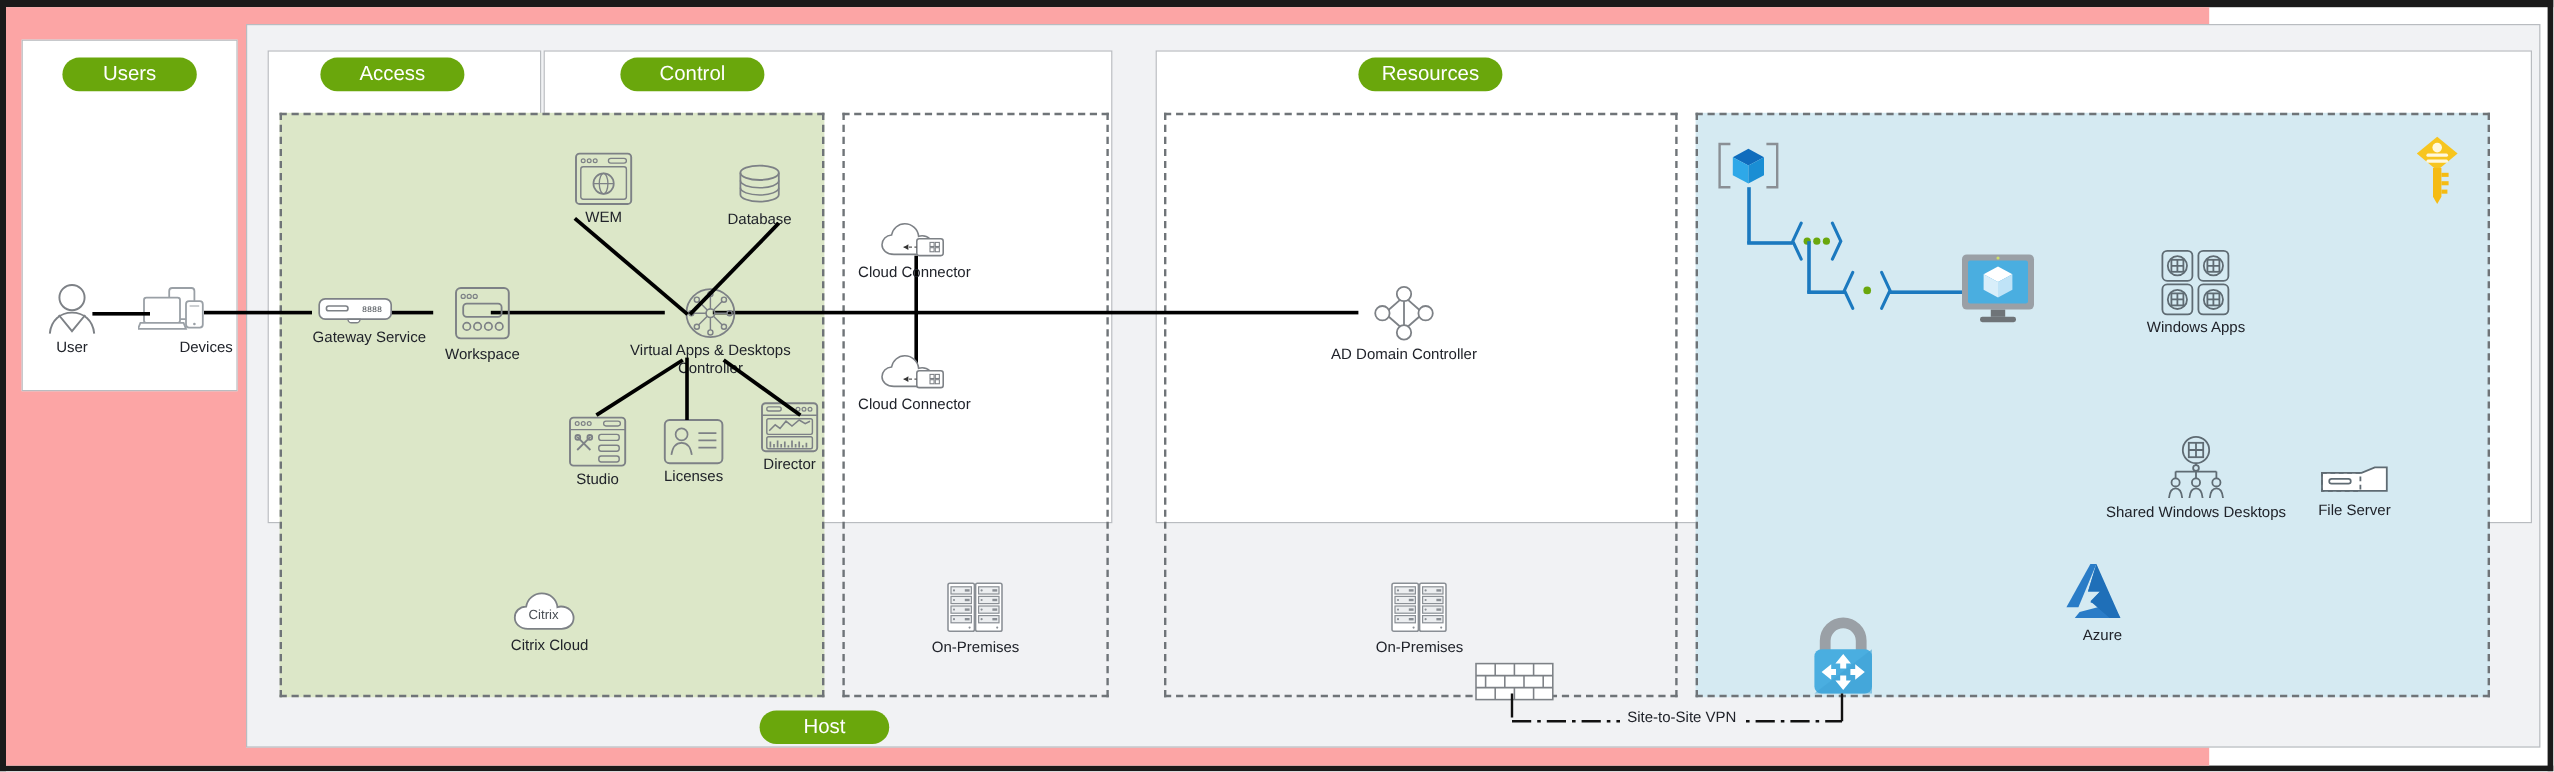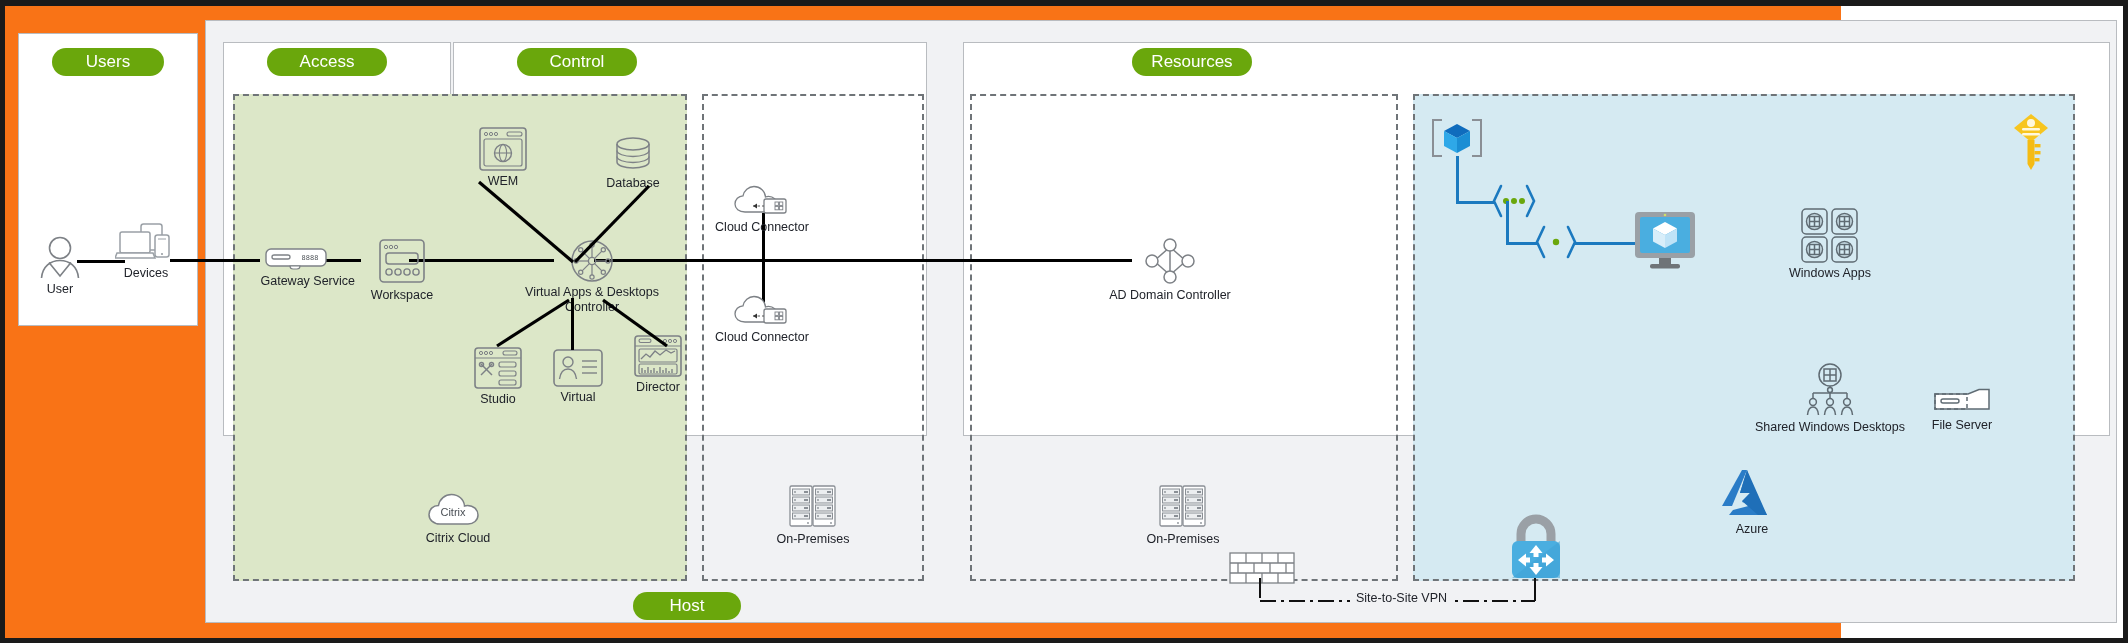--- a/index.html
+++ b/index.html
@@ -4,21 +4,21 @@
 <style>
   html,body{margin:0;padding:0;background:#fff;}
   body{font-family:"Liberation Sans",sans-serif;}
   #stage{position:relative;width:2128px;height:643px;background:#ffffff;overflow:hidden;}
 
   
   .frame-top{position:absolute;left:0;top:0;width:2128px;height:6px;background:#1a1a1a;}
   .frame-left{position:absolute;left:0;top:0;width:5px;height:643px;background:#1a1a1a;}
   .frame-right{position:absolute;right:0;top:0;width:5px;height:643px;background:#1a1a1a;}
   .frame-bottom{position:absolute;left:0;bottom:0;width:2128px;height:5px;background:#1a1a1a;}
-  .page{position:absolute;left:5px;top:6px;width:1836px;height:632px;background:#f97316;}
+  .page{position:absolute;left:5px;top:6px;width:1836px;height:632px;background:#fca5a5;}
 
   
   .box-white{position:absolute;background:#ffffff;border:1px solid #b9bcc0;box-sizing:border-box;}
   .box-gray{position:absolute;background:#f1f2f4;border:1px solid #b9bcc0;box-sizing:border-box;}
   .dash-green{position:absolute;background:#dce7c8;border:2px dashed #6f7478;box-sizing:border-box;}
   .dash-plain{position:absolute;background:transparent;border:2px dashed #6f7478;box-sizing:border-box;}
   .dash-blue{position:absolute;background:#d5eaf2;border:2px dashed #6f7478;box-sizing:border-box;}
 
   
   .pill{position:absolute;background:#6aa70c;color:#fff;border-radius:14px;
@@ -60,21 +60,21 @@
 
     <div class="node" style="left:10px;top:230px;width:90px;">
       <svg class="gfx" width="48" height="44" viewBox="0 0 48 44">
         <circle cx="24" cy="12" r="10.5" fill="none" stroke="#7d8186" stroke-width="1.6"></circle>
         <path d="M5.5 42 C6.5 30.5 14.5 24.5 24 24.5 C33.5 24.5 41.5 30.5 42.5 42" fill="none" stroke="#7d8186" stroke-width="1.6"></path>
         <path d="M13 26.5 L24 40 L35 26.5" fill="none" stroke="#7d8186" stroke-width="1.6"></path>
       </svg>
       <div class="cap">User</div>
     </div>
 
-    <div class="node" style="left:93px;top:216px;width:96px;">
+    <div class="node" style="left:93px;top:232px;width:96px;text-align:right;">
       <svg class="gfx" width="62" height="42" viewBox="0 0 62 42">
         <rect x="26" y="2" width="21" height="26" rx="2.5" fill="#fff" stroke="#9aa0a6" stroke-width="1.5"></rect>
         <rect x="5" y="10" width="30" height="21" rx="2" fill="#fff" stroke="#9aa0a6" stroke-width="1.5"></rect>
         <path d="M2 31 L38 31 L40 36 L0 36 Z" fill="#fff" stroke="#9aa0a6" stroke-width="1.5"></path>
         <rect x="40" y="13" width="14" height="22" rx="2.5" fill="#fff" stroke="#9aa0a6" stroke-width="1.5"></rect>
         <line x1="43" y1="17" x2="51" y2="17" stroke="#9aa0a6" stroke-width="1"></line>
         <circle cx="47" cy="32" r="1.1" fill="#9aa0a6"></circle>
       </svg>
       <div class="cap">Devices</div>
     </div>
@@ -218,21 +218,21 @@
 
     <div class="node" style="left:528px;top:342px;width:90px;">
       <svg class="gfx" width="52" height="40" viewBox="0 0 52 40">
         <rect x="2" y="2" width="48" height="36" rx="4" fill="none" stroke="#7d8186" stroke-width="1.6"></rect>
         <circle cx="16" cy="14" r="5" fill="none" stroke="#7d8186" stroke-width="1.4"></circle>
         <path d="M7.5 31 C8.5 24 12 21 16 21 C20 21 23.5 24 24.5 31" fill="none" stroke="#7d8186" stroke-width="1.4"></path>
         <line x1="30" y1="13" x2="45" y2="13" stroke="#7d8186" stroke-width="1.4"></line>
         <line x1="30" y1="19" x2="45" y2="19" stroke="#7d8186" stroke-width="1.4"></line>
         <line x1="30" y1="25" x2="45" y2="25" stroke="#7d8186" stroke-width="1.4"></line>
       </svg>
-      <div class="cap">Virtual</div>
+      <div class="cap">Licenses</div>
     </div>
 
     <div class="node" style="left:608px;top:328px;width:90px;">
       <svg class="gfx" width="52" height="44" viewBox="0 0 52 44">
         <rect x="3" y="2" width="46" height="40" rx="3" fill="none" stroke="#7d8186" stroke-width="1.6"></rect>
         <line x1="3" y1="12" x2="49" y2="12" stroke="#7d8186" stroke-width="1.2"></line>
         <rect x="7" y="5" width="12" height="3.5" rx="1.7" fill="none" stroke="#7d8186" stroke-width="1.1"></rect>
         <circle cx="33" cy="7" r="1.6" fill="none" stroke="#7d8186" stroke-width="1"></circle>
         <circle cx="38" cy="7" r="1.6" fill="none" stroke="#7d8186" stroke-width="1"></circle>
         <circle cx="43" cy="7" r="1.6" fill="none" stroke="#7d8186" stroke-width="1"></circle>

